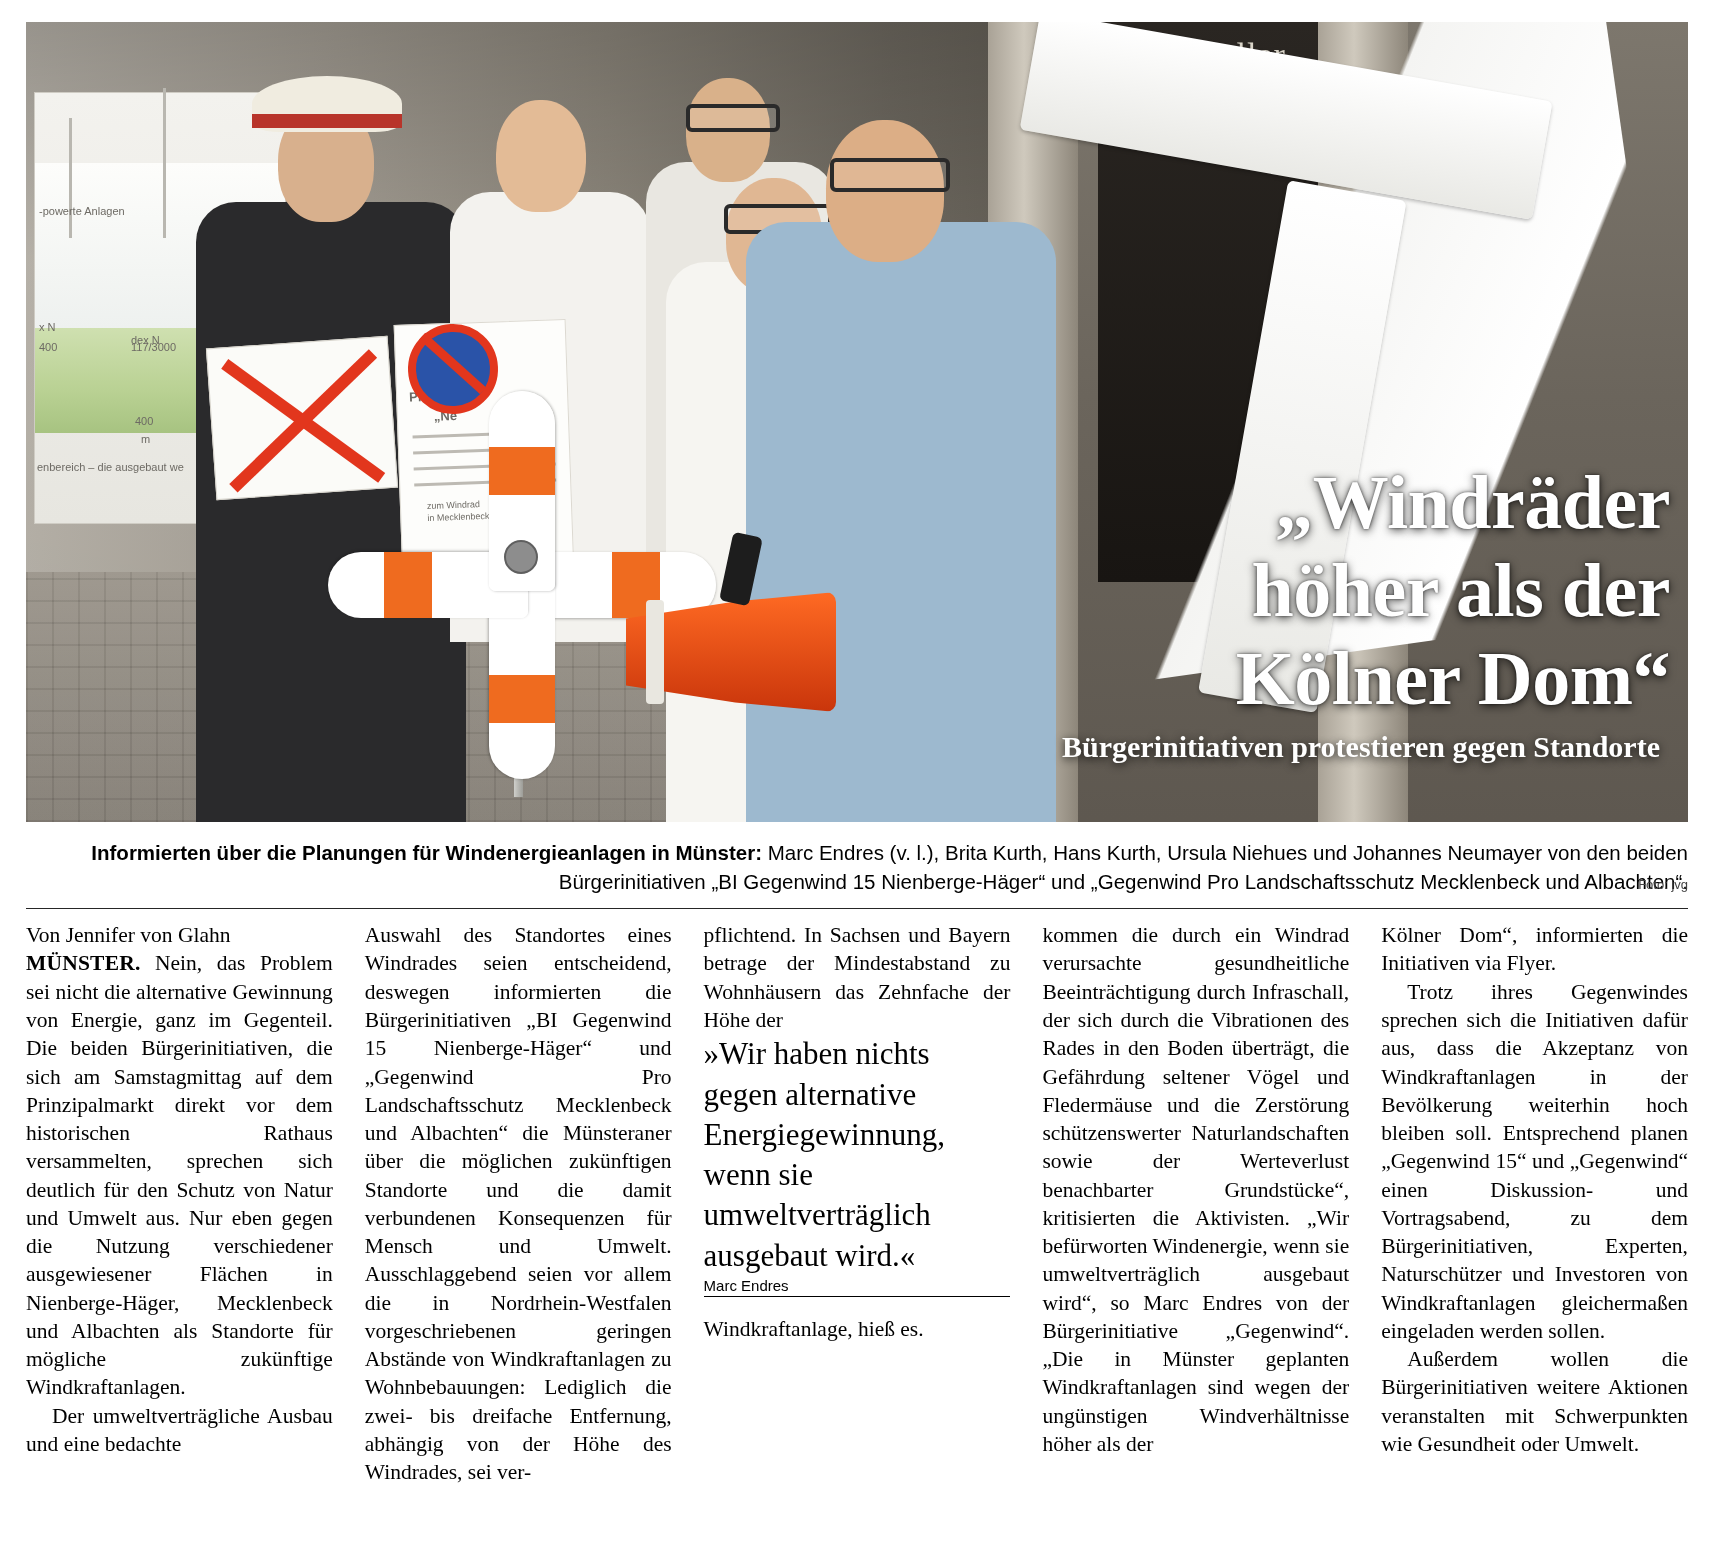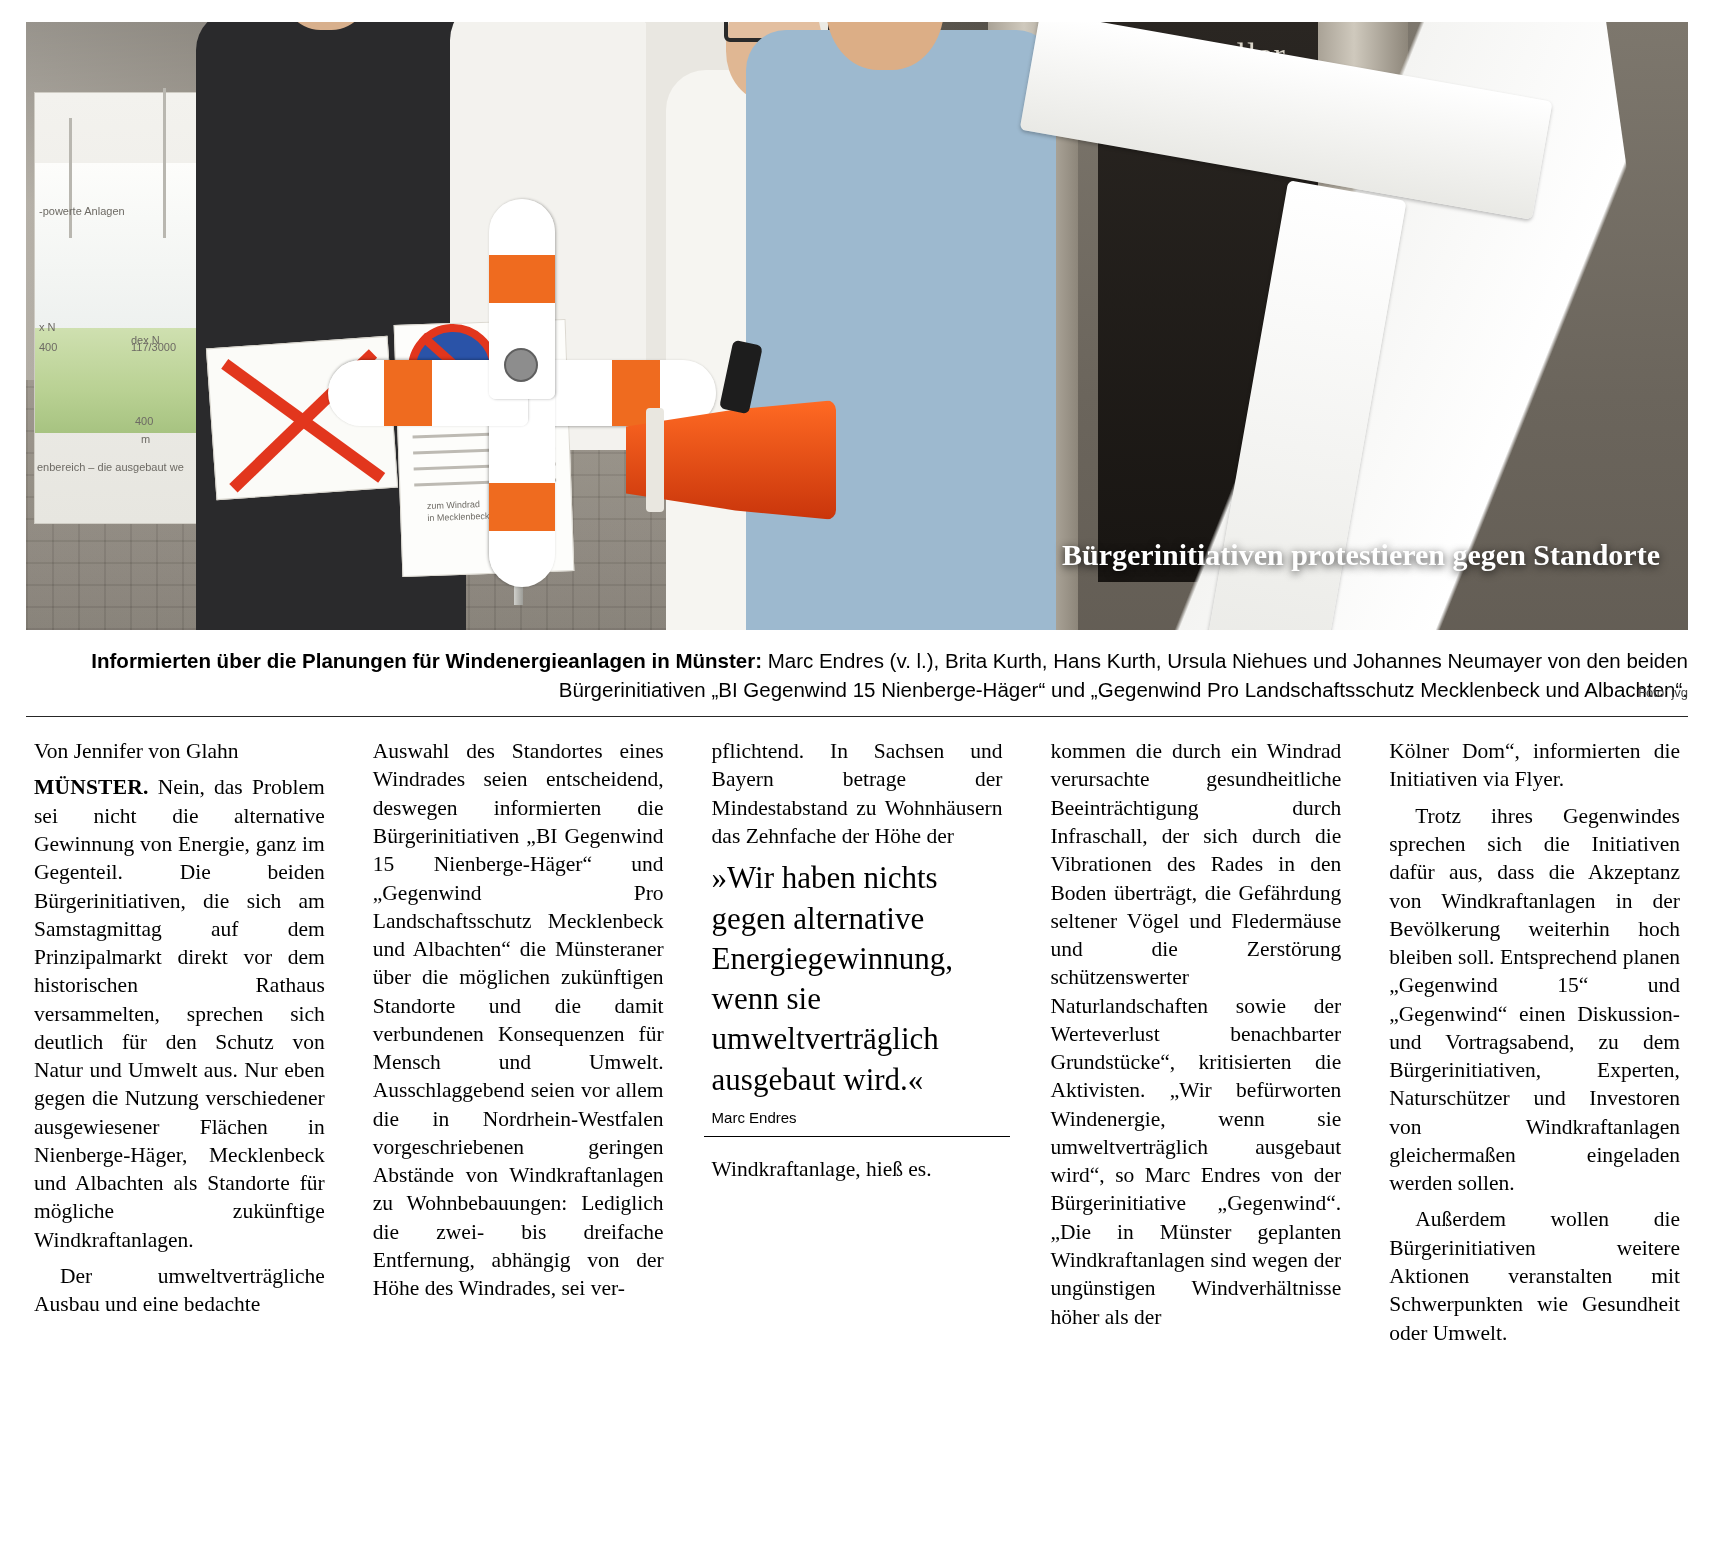--- a/index.html
+++ b/index.html
@@ -19,21 +19,21 @@
     width: 1714px;
     height: 1561px;
     box-sizing: border-box;
     padding: 22px 26px 0 26px;
   }
 
   
   .photo {
     position: relative;
     width: 1662px;
-    height: 608px;
+    height: 800px;
     overflow: hidden;
     background: #3b82f6;
   }
   .photo-bg {
     position: absolute;
     inset: 0;
     background:
       linear-gradient(180deg, rgba(0,0,0,0.18), rgba(0,0,0,0.02) 30%, rgba(0,0,0,0.05)),
       linear-gradient(90deg, #b9b4ab 0%, #a59f95 18%, #8d877c 35%, #6f6a61 52%, #5d584f 68%, #8e877c 84%, #b0a99f 100%);
   }
@@ -243,21 +243,21 @@
     font-family: "Liberation Serif", serif;
     font-size: 21.5px;
     line-height: 1.315;
     text-align: justify;
     hyphens: auto;
   }
   .byline {
     font-size: 21.5px;
     margin: 0 0 16px 0;
   }
-  .col p { margin: 8px; }
+  .col p { margin: 0; }
   .col p.indent { text-indent: 26px; }
   .dropcity { font-weight: bold; letter-spacing: .2px; }
   .pull {
     font-size: 31px;
     line-height: 1.3;
     margin: 26px 0 0 0;
     text-align: left;
   }
   .pull-attr {
     font-family: "Liberation Sans", sans-serif;
@@ -354,20 +354,25 @@
 
     <div class="blade-big">
       <div class="blade-arm arm-a"></div>
       <div class="blade-arm arm-b"></div>
     </div>
 
     <div class="mega-body"></div>
     <div class="mega-ring"></div>
     <div class="mega-handle"></div>
 
+    <div class="headline">
+      <span class="l">„Windräder</span>
+      <span class="l">höher als der</span>
+      <span class="l">Kölner Dom“</span>
+    </div>
     <div class="subhead">Bürgerinitiativen protestieren gegen Standorte</div>
   </div>
 
   <div class="caption">
     <b>Informierten über die Planungen für Windenergieanlagen in Münster:</b><span> Marc Endres (v. l.), Brita Kurth, Hans Kurth, Ursula Niehues und Johannes Neumayer von den beiden Bürgerinitiativen „BI Gegenwind 15 Nienberge-Häger“ und „Gegenwind Pro Landschaftsschutz Mecklenbeck und Albachten“.</span>
     <span class="credit">Foto: jvg</span>
   </div>
   <div class="caption-rule"></div>
 
   <div class="columns">

